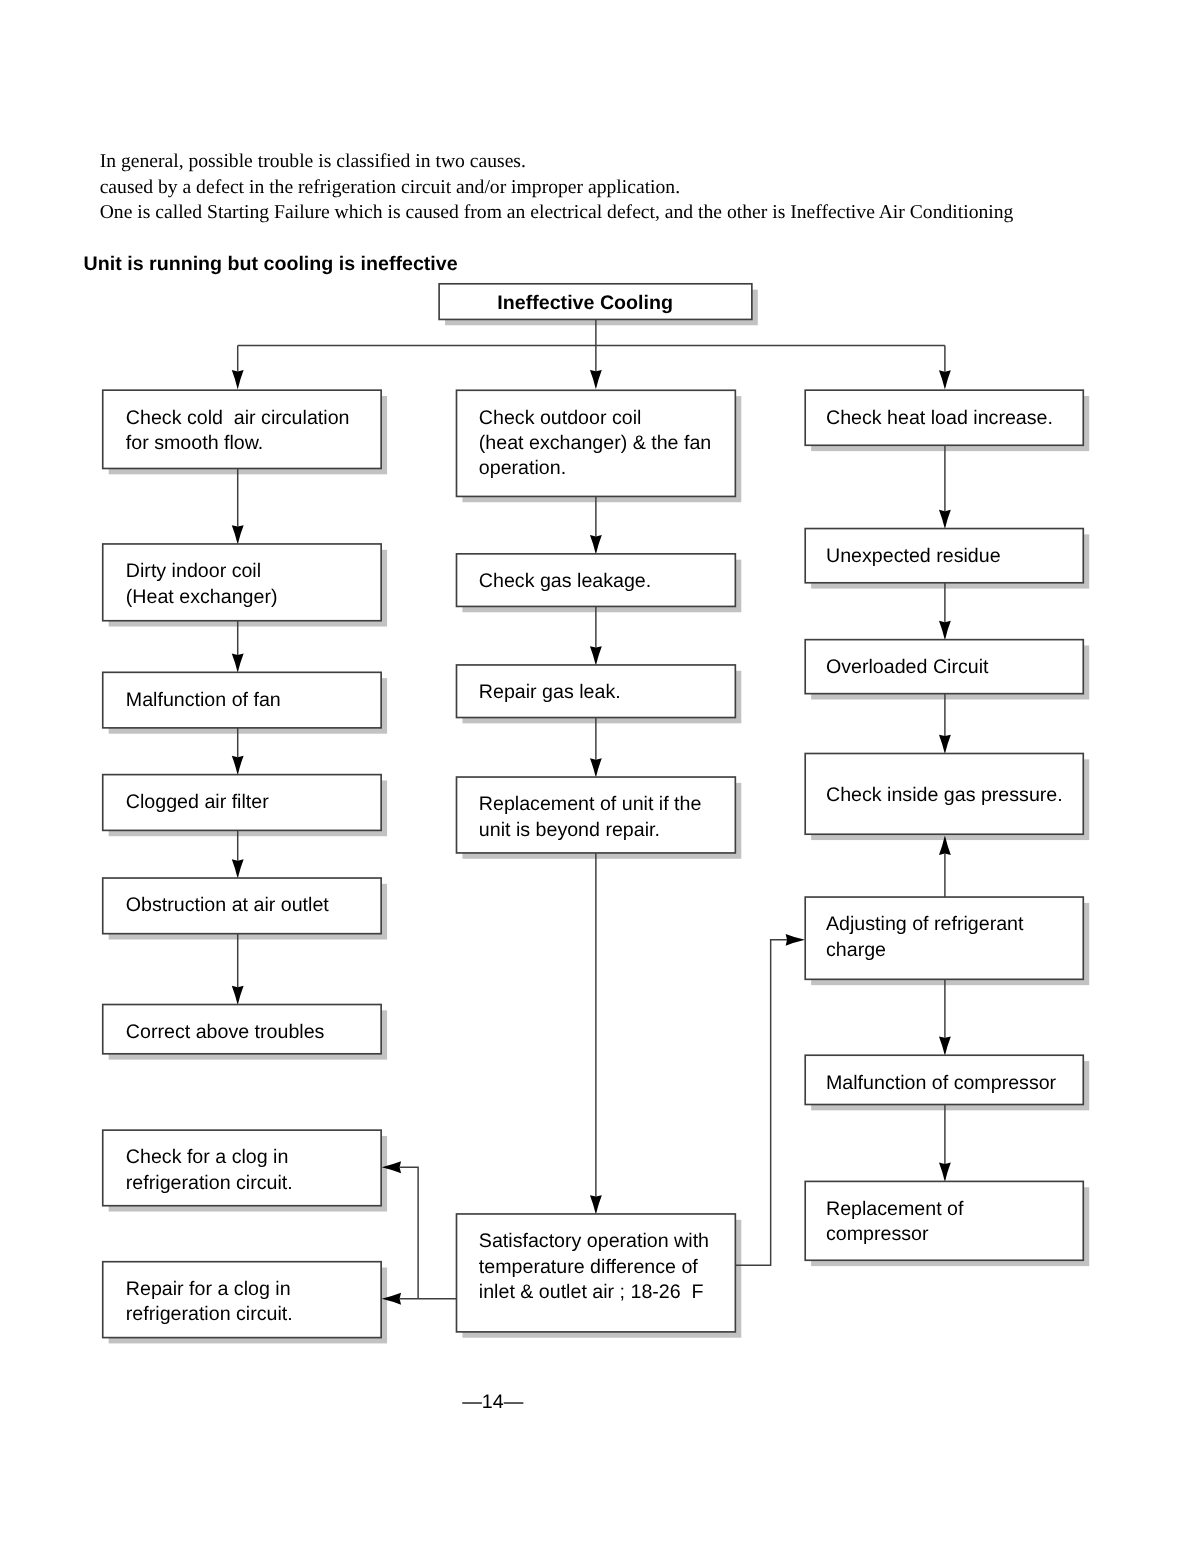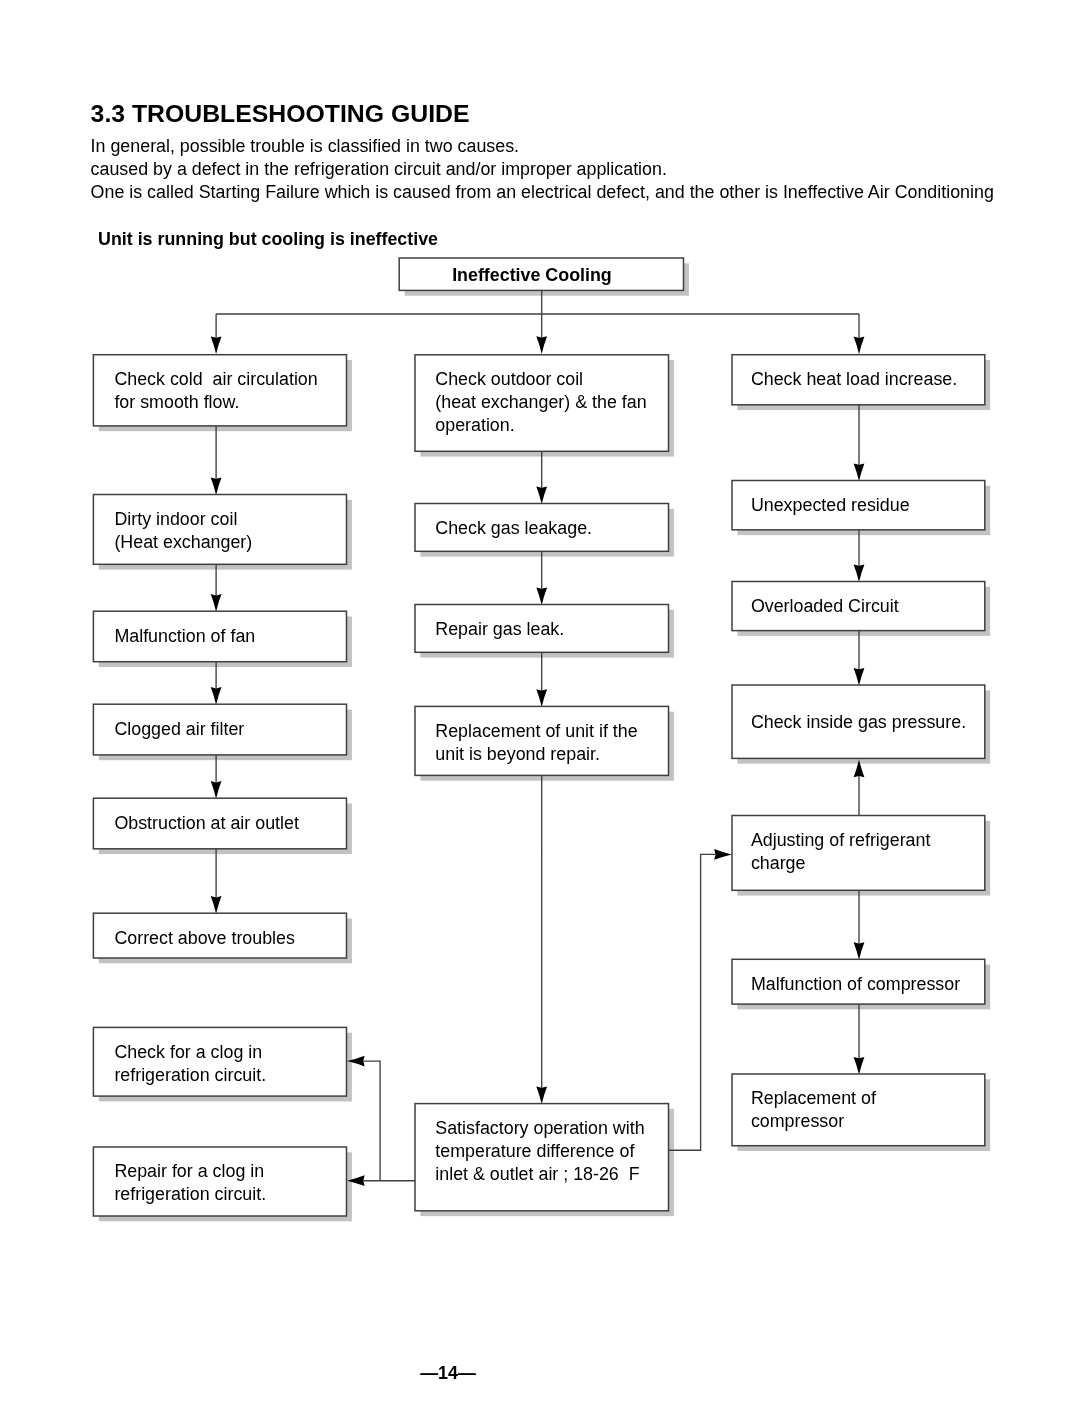--- a/index.html
+++ b/index.html
@@ -4,38 +4,37 @@
 <title>Troubleshooting Guide</title>
 <style>
   *{-webkit-font-smoothing:antialiased;}
   html,body{margin:0;padding:0;background:#fff;}
   body{width:1080px;height:1405px;position:relative;overflow:hidden;
        font-family:"Liberation Sans",sans-serif;color:#000;
        -webkit-font-smoothing:antialiased;}
   .page{position:absolute;inset:0;filter:grayscale(1);}
   #heading{position:absolute;left:90.6px;top:100.0px;font-size:24.8px;line-height:28px;font-weight:bold;}
   .para{position:absolute;left:90.6px;font-size:17.85px;line-height:22.7px;white-space:nowrap;}
-  .para > div{line-height:22.7px;}
+  .para > div{line-height:22.7px;font-family:Liberation Serif, serif;}
   #intro{top:135.4px;}
-  #subhead{position:absolute;left:98px;top:227.7px;font-size:17.85px;line-height:22.7px;font-weight:bold;}
-  #pagenum{position:absolute;left:0;top:1362px;width:896px;text-align:center;font-size:17.85px;line-height:22.7px;font-weight:bold;}
+  #subhead{position:absolute;left:76px;top:227.7px;font-size:17.85px;line-height:22.7px;font-weight:bold;}
+  #pagenum{position:absolute;left:0;top:1263px;width:896px;text-align:center;font-size:17.85px;line-height:22.7px;}
 
   svg#flow{position:absolute;left:0;top:0;width:1080px;height:1405px;}
   .shadow{fill:#c2c2c2;}
   .bx{fill:#ffffff;stroke:#3f3f3f;stroke-width:1.5;}
   .ln{stroke:#3f3f3f;stroke-width:1.35;fill:none;}
   .ah{fill:#000;}
   .bxtext{font-size:17.85px;fill:#000;font-family:"Liberation Sans",sans-serif;}
   .bxtext.b{font-weight:bold;}
 </style>
 </head>
 <body>
 
 <div class="page">
-  <div id="heading">3.3 TROUBLESHOOTING GUIDE</div>
   <div class="para" id="intro">
       <div>In general, possible trouble is classified in two causes.</div>
       <div>caused by a defect in the refrigeration circuit and/or improper application.</div>
       <div>One is called Starting Failure which is caused from an electrical defect, and the other is Ineffective Air Conditioning</div>
     </div>
   <div id="subhead">Unit is running but cooling is ineffective</div>
   <svg id="flow" viewBox="0 0 1080 1405">
       <rect class="shadow" x="98.80" y="360.00" width="253.10" height="71.20"></rect>
       <rect class="shadow" x="98.80" y="499.80" width="253.10" height="69.80"></rect>
       <rect class="shadow" x="98.80" y="616.50" width="253.10" height="50.50"></rect>

